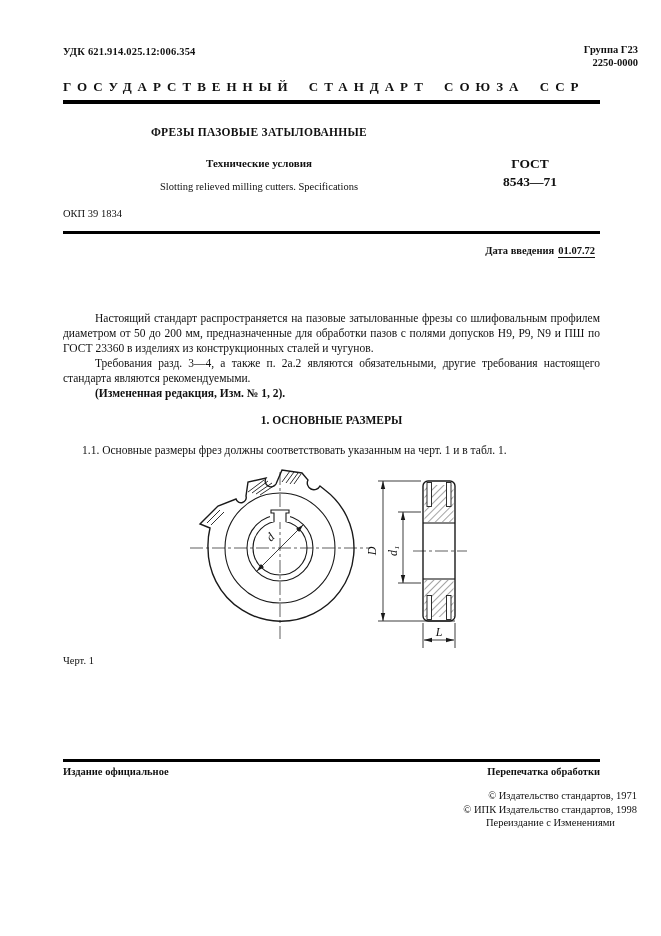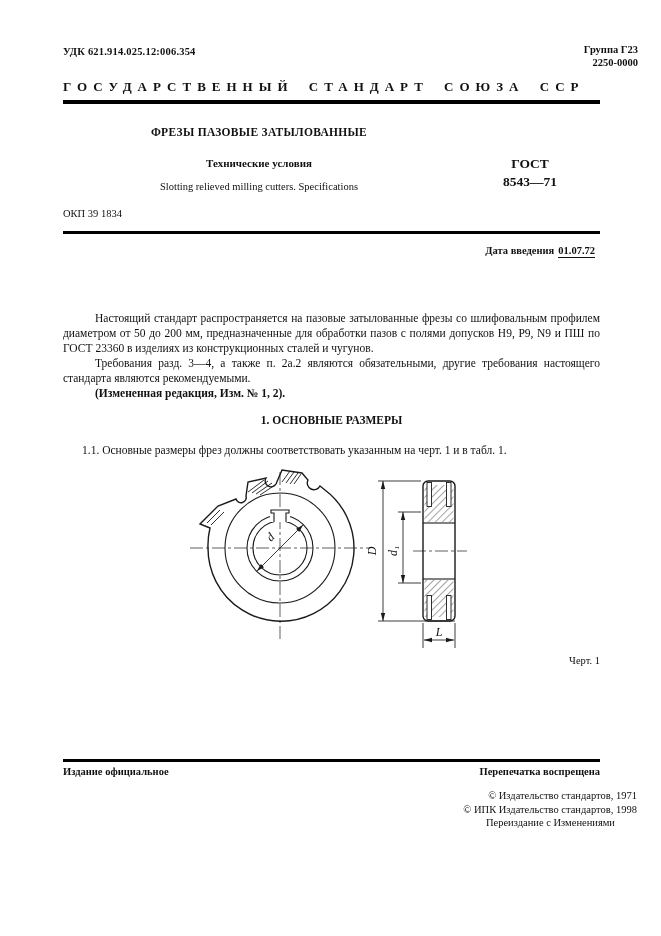--- a/index.html
+++ b/index.html
@@ -27,21 +27,21 @@
   .title-en { left:63px; top:181px; width:392px; text-align:center; font-size:10.5px; }
   .gost-block { left:462px; top:155px; width:136px; text-align:center; font-size:13.5px; font-weight:bold; line-height:18px; }
   .okp { left:63px; top:208px; font-size:10.5px; }
   .date-line { left:59px; top:245px; width:536px; text-align:right; font-size:10.5px; font-weight:bold; }
   .date-value { border-bottom:1.5px solid #111; padding-bottom:1px; margin-left:4px; }
   .body-text { left:63px; top:311px; width:537px; font-size:11.5px; line-height:15px; text-align:justify; }
   .body-text p { margin:0; text-indent:32px; }
   .sec-heading { left:63px; top:414px; width:537px; text-align:center; font-size:11.5px; font-weight:bold; }
   .clause { left:50px; top:444px; width:537px; font-size:11.5px; text-indent:32px; }
   .figure-wrap { left:130px; top:466px; width:400px; height:192px; }
-  .fig-caption { left:63px; top:655px; width:537px; text-align:right; font-size:10.5px; }
+  .fig-caption { left:63px; top:655px; width:537px; text-align:left; font-size:10.5px; }
   .footer-row { left:63px; top:766px; width:537px; display:flex; justify-content:space-between; font-size:10.5px; font-weight:bold; }
   .copyright { right:63px; top:789px; text-align:right; font-size:10.5px; line-height:13.5px; }
   .copyright .reissue-line { padding-right:22px; }
   
   .outline { fill:none; stroke:#1a1a1a; stroke-width:1.4px; }
   .mid { fill:none; stroke:#1a1a1a; stroke-width:1.1px; }
   .thin { fill:none; stroke:#1a1a1a; stroke-width:0.9px; }
   .cl { fill:none; stroke:#1a1a1a; stroke-width:0.7px; stroke-dasharray:13 3 3 3; }
   .dim { fill:none; stroke:#1a1a1a; stroke-width:0.85px; }
   .arrow { fill:#1a1a1a; stroke:none; }
@@ -184,21 +184,21 @@
       </g>
     </svg>
   </div>
 
   <div class="abs fig-caption">Черт. 1</div>
 
   <div class="abs rule rule-footer"></div>
 
   <div class="abs footer-row">
     <span>Издание официальное</span>
-    <span>Перепечатка воспрещена</span>
+    <span>Перепечатка обработки</span>
   </div>
 
   <div class="abs copyright">
     <div>© Издательство стандартов, 1971</div>
     <div>© ИПК Издательство стандартов, 1998</div>
     <div class="reissue-line">Переиздание с Изменениями</div>
   </div>
 
 </div>
 

